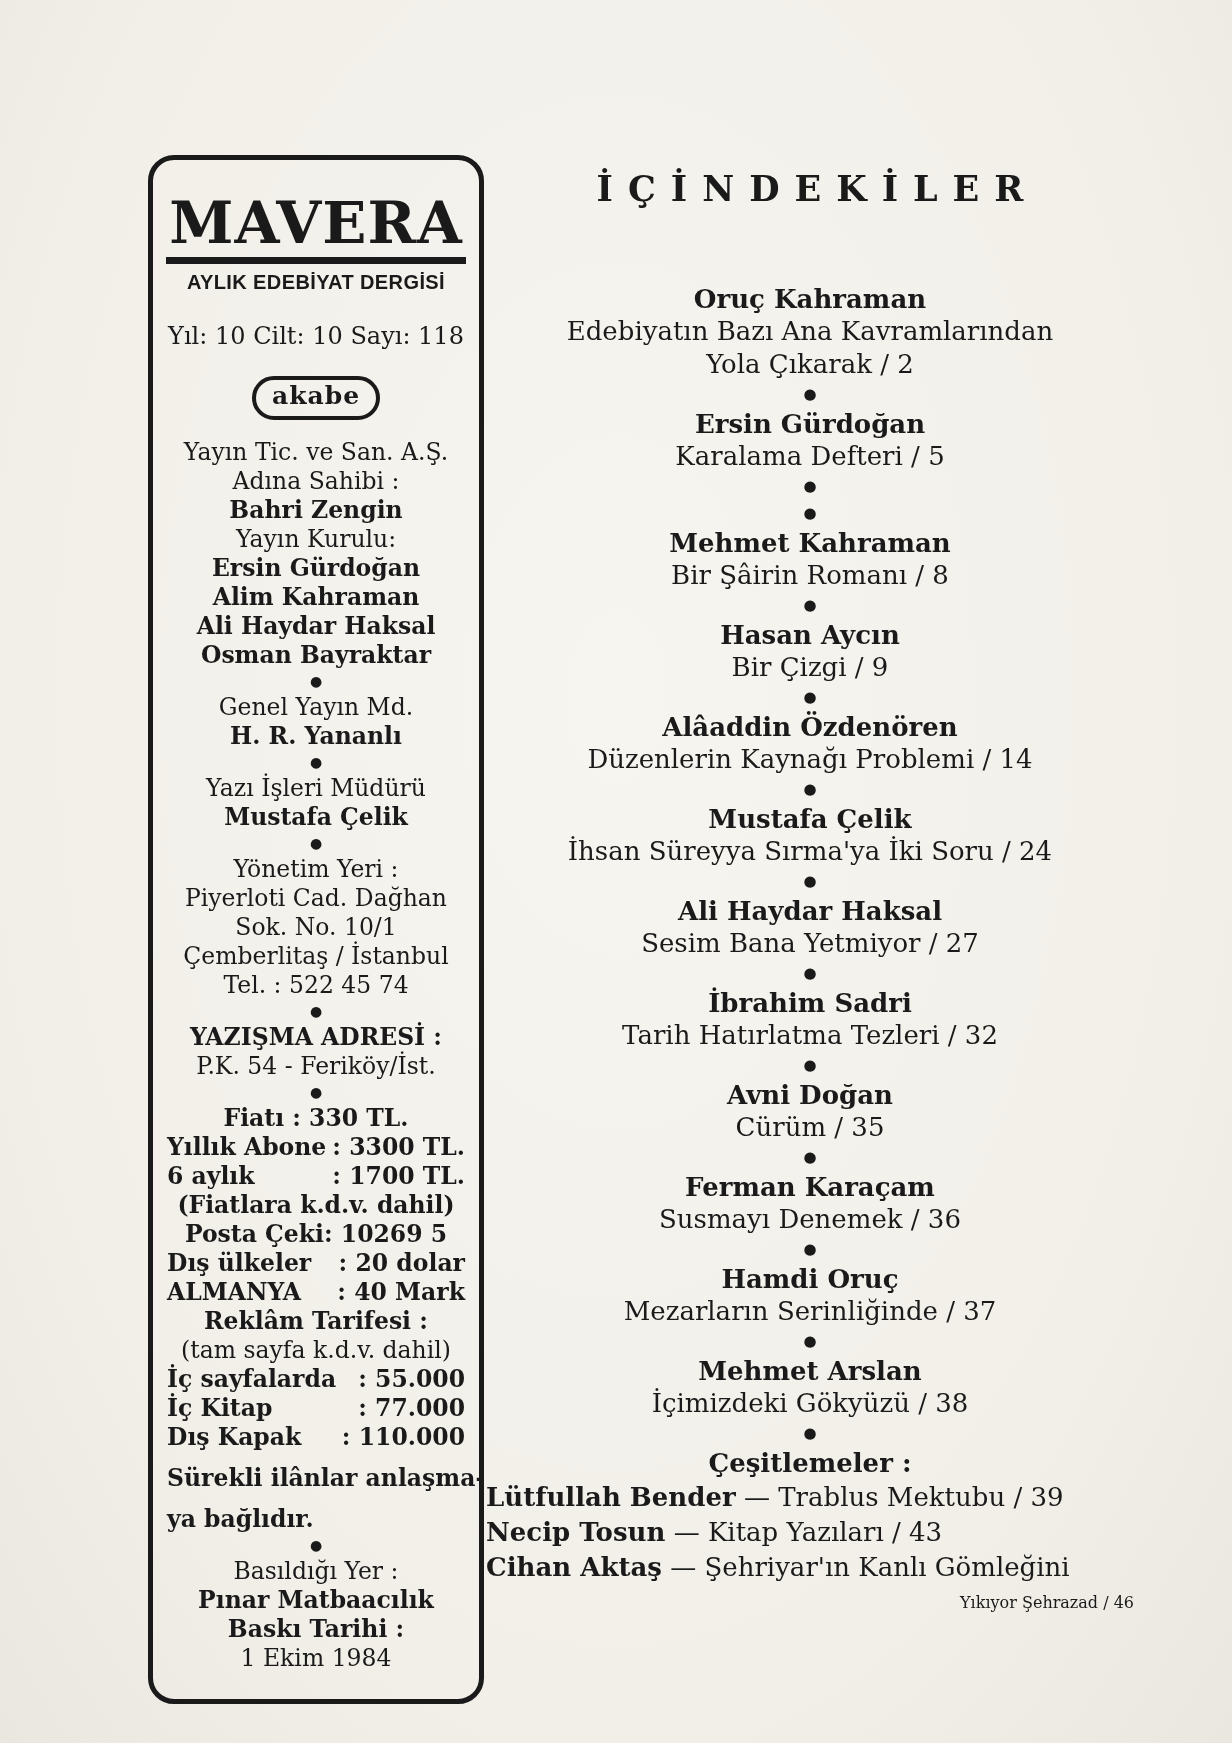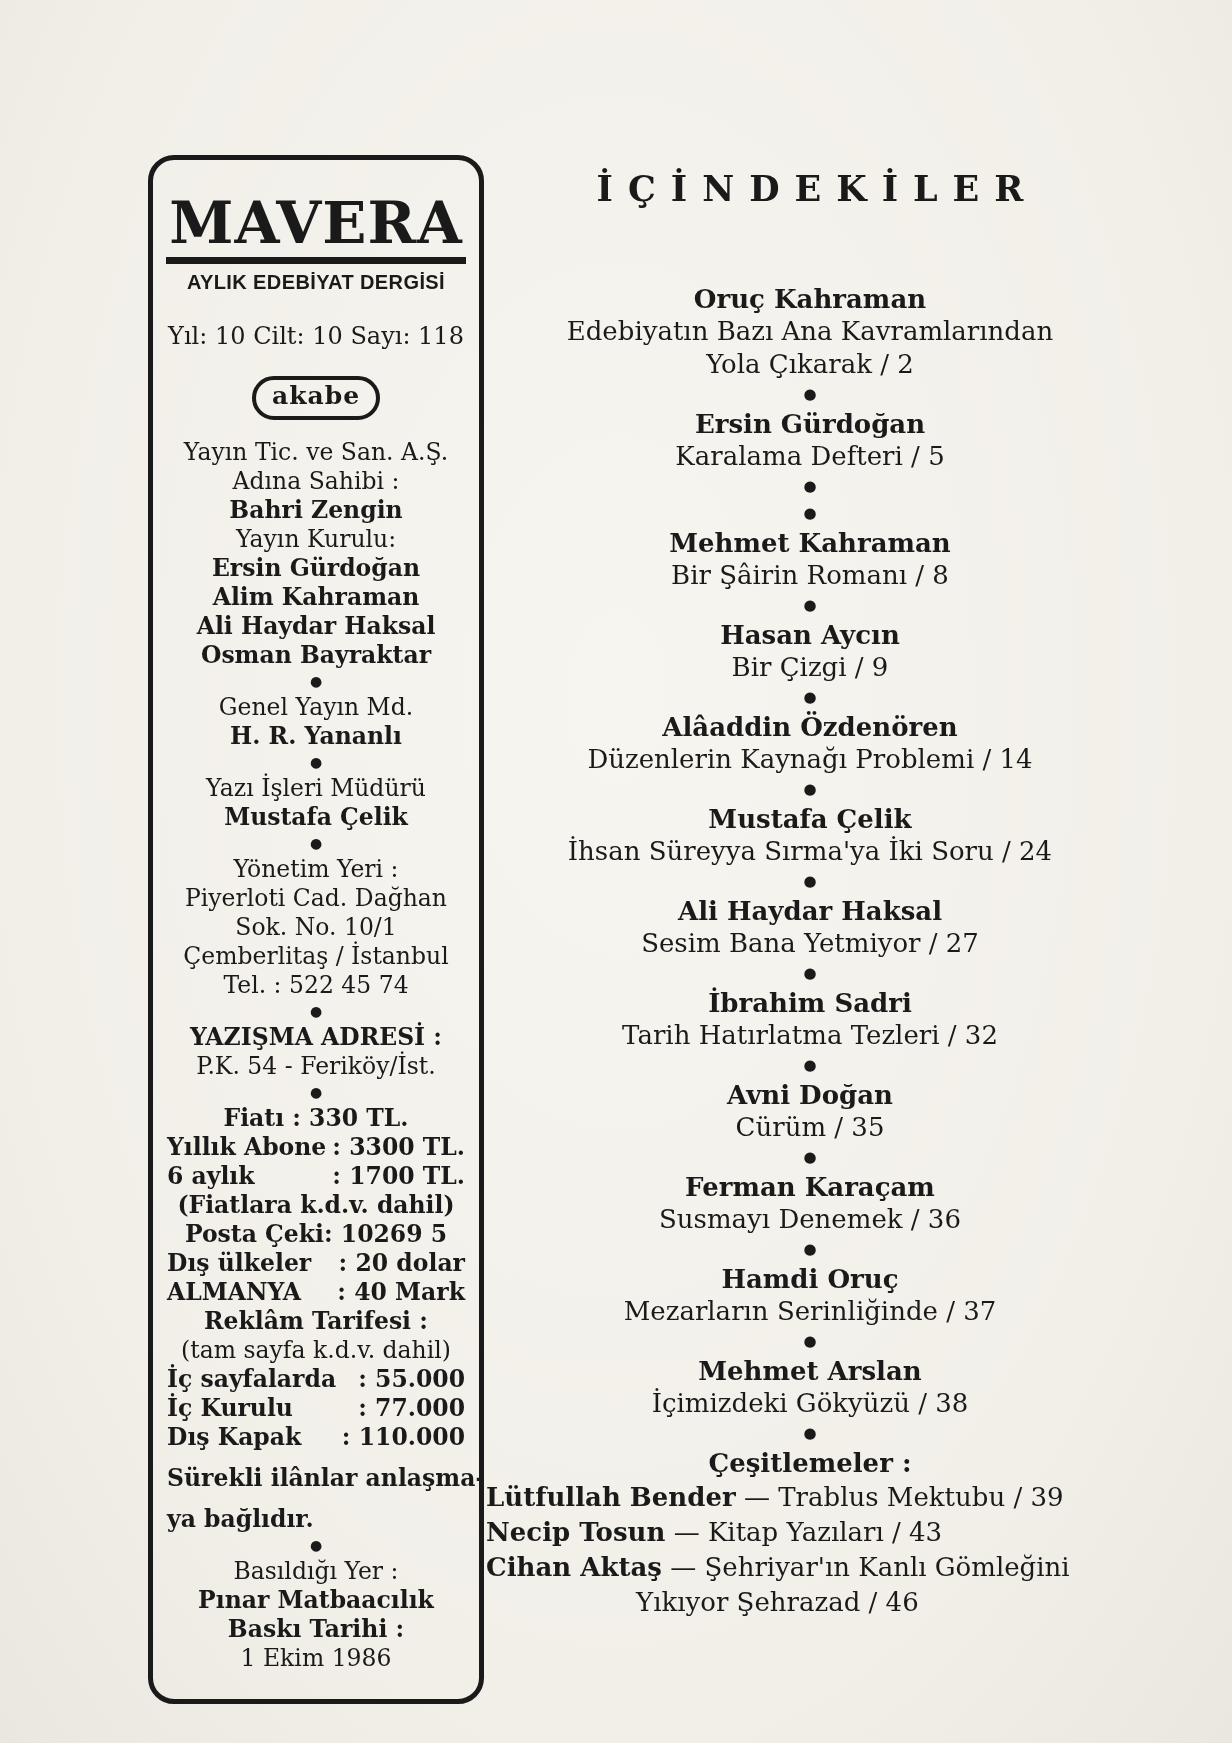--- a/index.html
+++ b/index.html
@@ -52,21 +52,21 @@
   .contents-title{
     font-weight:bold;font-size:35px;letter-spacing:15px;text-indent:15px;
   }
   .contents-list{margin-top:74px;font-size:26px;line-height:32px;}
   .entry-author{font-weight:bold;}
   .title-line{line-height:33px;}
   .c-bullet{font-size:15px;line-height:27px;}
   .misc-heading{font-weight:bold;font-size:26px;line-height:33px;}
   .misc-item{text-align:left;font-size:26px;line-height:35px;white-space:nowrap;}
   .misc-item .m-author{font-weight:bold;}
-  .misc-cont{text-align:left;padding-left:150px;line-height:35px;font-size:26px;}
+  .misc-cont{text-align:right;padding-left:150px;line-height:35px;font-size:16px;}
 </style>
 </head>
 <body>
 
 <div class="mast-box">
   <div>
     <span class="logo">MAVERA</span>
   </div>
   <div class="subtitle">AYLIK EDEBİYAT DERGİSİ</div>
   <div class="issue">Yıl: 10 Cilt: 10 Sayı: 118</div>
@@ -117,34 +117,34 @@
         <span>ALMANYA</span>
         <span>: 40 Mark</span>
       </div>
       <div class="line bold">Reklâm Tarifesi :</div>
       <div class="line">(tam sayfa k.d.v. dahil)</div>
       <div class="line kv">
         <span>İç sayfalarda</span>
         <span>: 55.000</span>
       </div>
       <div class="line kv">
-        <span>İç Kurulu</span>
+        <span>İç Kitap</span>
         <span>: 77.000</span>
       </div>
       <div class="line kv">
         <span>Dış Kapak</span>
         <span>: 110.000</span>
       </div>
       <div class="line bold left">Sürekli ilânlar anlaşma-</div>
       <div class="line bold left">ya bağlıdır.</div>
       <div class="bullet-row">●</div>
       <div class="line">Basıldığı Yer :</div>
       <div class="line bold">Pınar Matbaacılık</div>
       <div class="line bold">Baskı Tarihi :</div>
-      <div class="line">1 Ekim 1986</div>
+      <div class="line">1 Ekim 1984</div>
     </div>
 </div>
 
 <div class="contents-col">
   <div class="contents-title">İÇİNDEKİLER</div>
   <div class="contents-list">
       <div class="entry">
         <div class="entry-author">Oruç Kahraman</div>
         <div class="title-line">Edebiyatın Bazı Ana Kavramlarından</div>
         <div class="title-line">Yola Çıkarak / 2</div>

